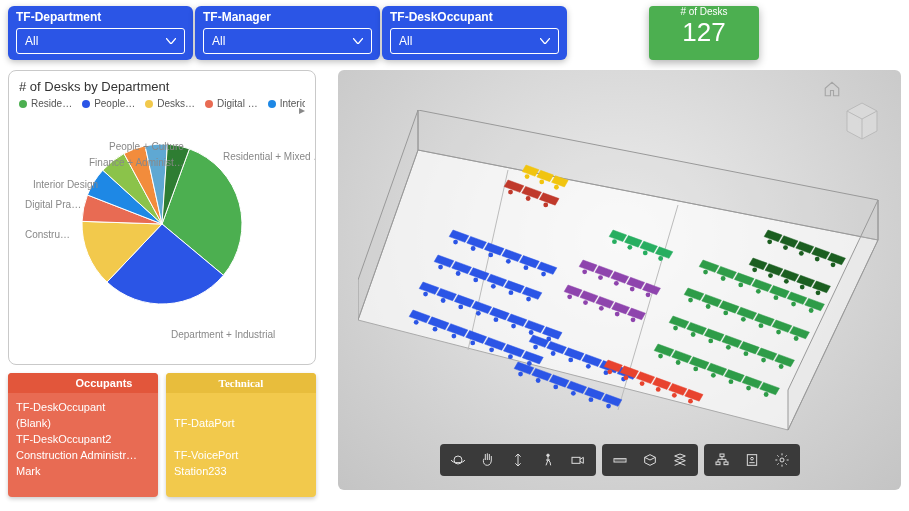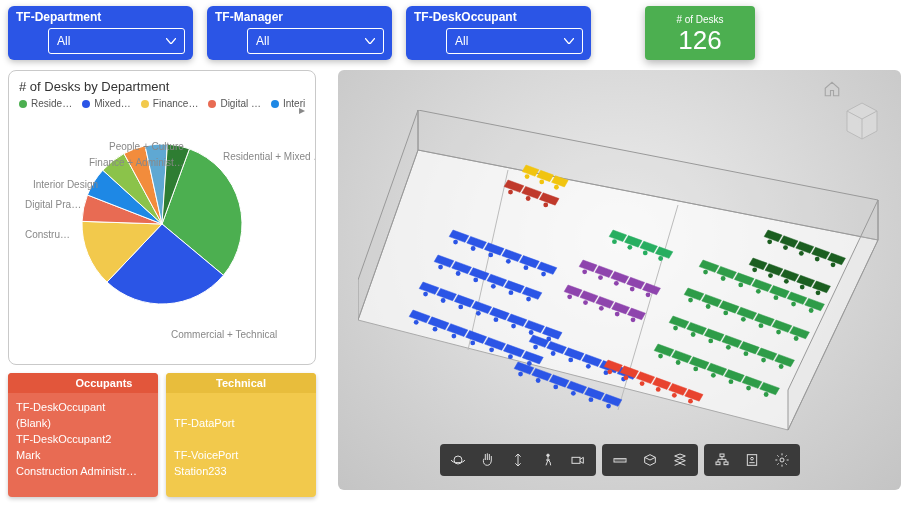--- a/index.html
+++ b/index.html
@@ -1,36 +1,35 @@
 <!DOCTYPE html>
 <html><head>
 <meta charset="utf-8">
 <style>
   * { box-sizing: border-box; margin: 0; padding: 0; font-family: Arial, Helvetica, sans-serif; }
   body { width: 909px; height: 511px; background: #fff; overflow: hidden; position: relative; }
 
   
-  .top-row { display: flex; gap: 14px; padding: 6px 8px 10px 8px; align-items: center; }
+  .top-row { display: flex; gap: 2px; padding: 6px 8px 10px 8px; align-items: center; }
   .filter-card {
     width: 185px; height: 54px; background: #2b55e6; border-radius: 6px;
     padding: 4px 8px 8px 8px; color: #fff; box-shadow: 0 2px 6px rgba(0,0,0,0.25);
   }
   .filter-card .label { font-size: 12px; font-weight: 700; margin-bottom: 4px; }
   .filter-card .select {
     border: 1px solid #fff; border-radius: 3px; height: 26px; display: flex;
     align-items: center; justify-content: space-between; padding: 0 8px; font-size: 12px;
     cursor: pointer;
-    margin-left: 32px;
   }
   .chev { width: 10px; height: 6px; }
   .chev svg { display:block; }
 
   .kpi-card {
-    width: 110px; height: 54px; margin-left: 40px; background: #4CAF50; border-radius: 4px;
-    color: #fff; text-align: center; padding: 8px 0 0 0; box-shadow: 0 3px 8px rgba(0,0,0,0.3);
+    width: 110px; height: 54px; margin-left: 80px; background: #4CAF50; border-radius: 4px;
+    color: #fff; text-align: center; padding: 0 0 0 0; box-shadow: 0 3px 8px rgba(0,0,0,0.3);
   }
   .kpi-card .kpi-label { font-size: 10px; }
   .kpi-card .kpi-value { font-size: 26px; font-weight: 400; line-height: 30px; }
 
   
   .main-row { display: flex; gap: 22px; padding: 0 8px 8px 8px; height: 435px; }
   .left-col { width: 308px; display: flex; flex-direction: column; gap: 8px; }
   .right-col { flex: 1; position: relative; }
 
   
@@ -48,21 +47,21 @@
   .pie-wrap svg { position: absolute; left: 50%; top: 50%; transform: translate(-50%,-50%); }
   .pie-label { position: absolute; font-size: 10px; color: #888; white-space: nowrap; }
 
   
   .info-row { display: flex; gap: 8px; height: 125px; }
   .info-card { flex: 1; border-radius: 4px; color: #fff; font-size: 11px; padding: 0; overflow: hidden; box-shadow: 0 2px 4px rgba(0,0,0,0.2); }
   .info-card.red { background: #e86b53; }
   .info-card.yellow { background: #f2c94c; }
   .info-card .hdr { text-align: center; font-weight: 700; padding: 4px 0; }
   .info-card.red .hdr { background: #e2563b; padding-left: 42px; }
-  .info-card.yellow .hdr { background: #e8bd3c; }
+  .info-card.yellow .hdr { background: #e8bd3c; font-family: Liberation Serif, serif; }
   .info-card .body { padding: 6px 8px; line-height: 16px; }
   .info-card .body div { white-space: nowrap; overflow: hidden; text-overflow: ellipsis; }
 
   
   .viewer {
     width: 100%; height: 420px; background: #dcdcdc; border-radius: 6px; position: relative;
     overflow: hidden;
     background: radial-gradient(ellipse at 50% 40%, #eeeeee 0%, #d0d0d0 70%, #c4c4c4 100%);
   }
   .home-icon { position: absolute; top: 10px; right: 60px; opacity: 0.4; cursor: pointer; }
@@ -116,42 +115,42 @@
       <span>All</span>
       <span class="chev">
         <svg viewBox="0 0 10 6">
             <path d="M0 0 L5 6 L10 0" stroke="#fff" fill="none" stroke-width="1.3"></path>
           </svg>
       </span>
     </div>
   </div>
   <div class="kpi-card">
     <div class="kpi-label"># of Desks</div>
-    <div class="kpi-value">126</div>
+    <div class="kpi-value">127</div>
   </div>
 </div>
 
 <div class="main-row">
 
   <div class="left-col">
 
     <div class="chart-card">
       <div class="chart-title"># of Desks by Department</div>
       <div class="legend-row">
         <span class="legend-item">
             <span class="legend-dot" style="background:#4CAF50"></span>
             <span>Reside…</span>
           </span>
         <span class="legend-item">
             <span class="legend-dot" style="background:#2b55e6"></span>
-            <span>Mixed…</span>
+            <span>People…</span>
           </span>
         <span class="legend-item">
             <span class="legend-dot" style="background:#f2c94c"></span>
-            <span>Finance…</span>
+            <span>Desks…</span>
           </span>
         <span class="legend-item">
             <span class="legend-dot" style="background:#e86b53"></span>
             <span>Digital …</span>
           </span>
         <span class="legend-item">
             <span class="legend-dot" style="background:#1e88e5"></span>
             <span>Interior …</span>
           </span>
       </div>
@@ -169,33 +168,33 @@
             <path d="M0 0 L-16.951662009136243 -78.18338157900314 A80 80 0 0 1 5.455188395981708 -79.81378903149722 Z" fill="#5fa8d3" stroke="#fff" stroke-width="1"></path>
             <path d="M0 0 L5.455188395981708 -79.81378903149722 A80 80 0 0 1 27.431824596436066 -75.14981702779033 Z" fill="#2e7d32" stroke="#fff" stroke-width="1"></path>
           </svg>
 
         <div class="pie-label" style="left:90px;top:32px">People + Culture</div>
         <div class="pie-label" style="left:70px;top:48px">Finance + Administ…</div>
         <div class="pie-label" style="left:14px;top:70px">Interior Design</div>
         <div class="pie-label" style="left:6px;top:90px">Digital Pra…</div>
         <div class="pie-label" style="left:6px;top:120px">Constru…</div>
         <div class="pie-label" style="left:204px;top:42px">Residential + Mixed …</div>
-        <div class="pie-label" style="left:152px;top:220px">Commercial + Technical</div>
+        <div class="pie-label" style="left:152px;top:220px">Department + Industrial</div>
       </div>
     </div>
 
     <div class="info-row">
       <div class="info-card red">
         <div class="hdr">Occupants</div>
         <div class="body">
           <div>TF-DeskOccupant</div>
           <div>(Blank)</div>
           <div>TF-DeskOccupant2</div>
+          <div>Construction Administr…</div>
           <div>Mark</div>
-          <div>Construction Administr…</div>
         </div>
       </div>
       <div class="info-card yellow">
         <div class="hdr">Technical</div>
         <div class="body">
           <div>&nbsp;</div>
           <div>TF-DataPort</div>
           <div>&nbsp;</div>
           <div>TF-VoicePort</div>
           <div>Station233</div>

